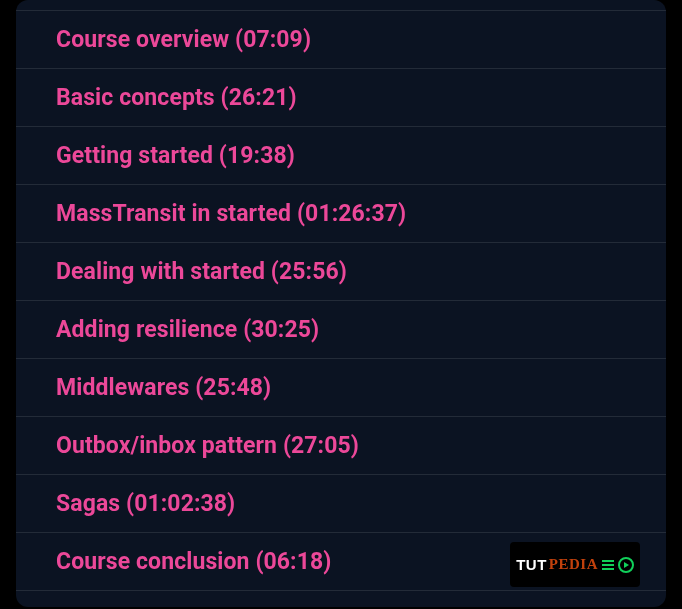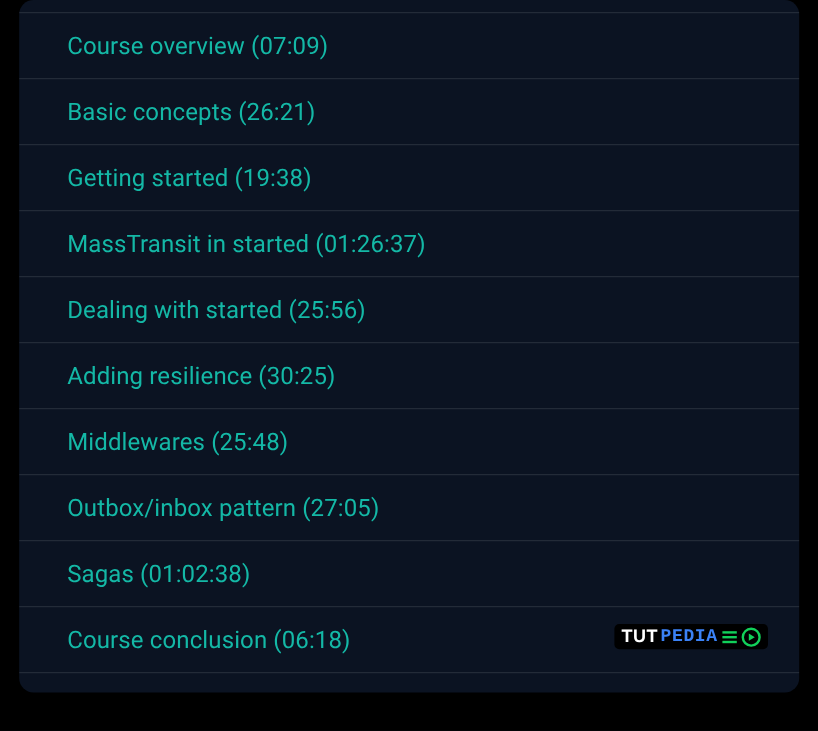--- a/index.html
+++ b/index.html
@@ -20,49 +20,49 @@
   }
   .item {
     display: flex;
     align-items: center;
     padding: 15px 40px;
     border-bottom: 1px solid rgba(255,255,255,0.10);
     cursor: pointer;
   }
   .item:first-child { border-top: 1px solid rgba(255,255,255,0.10); }
   .item-text {
-    color: #14b8a6;
-    font-size: 20px;
-    font-weight: 400;
+    color: #ec4899;
+    font-size: 23px;
+    font-weight: 700;
     letter-spacing: 0.1px;
   }
   .logo {
     position: absolute;
     right: 26px;
-    bottom: 36px;
+    bottom: 20px;
     display: flex;
     align-items: center;
     background: #000;
     border-radius: 4px;
-    padding: 2px 6px;
+    padding: 14px 6px;
     gap: 2px;
   }
   .logo-tut {
     color: #fff;
     font-weight: 800;
     font-size: 15px;
     letter-spacing: 0.5px;
     font-family: Arial, sans-serif;
   }
   .logo-pedia {
-    color: #3b82f6;
+    color: #c2410c;
     font-weight: 800;
     font-size: 15px;
     letter-spacing: 0.5px;
-    font-family: Liberation Mono, monospace;
+    font-family: Liberation Serif, serif;
   }
   .logo-lines {
     display: inline-block;
     margin-left: 2px;
   }
   .logo-lines span {
     display: block;
     width: 12px;
     height: 2px;
     background: #11d05a;

